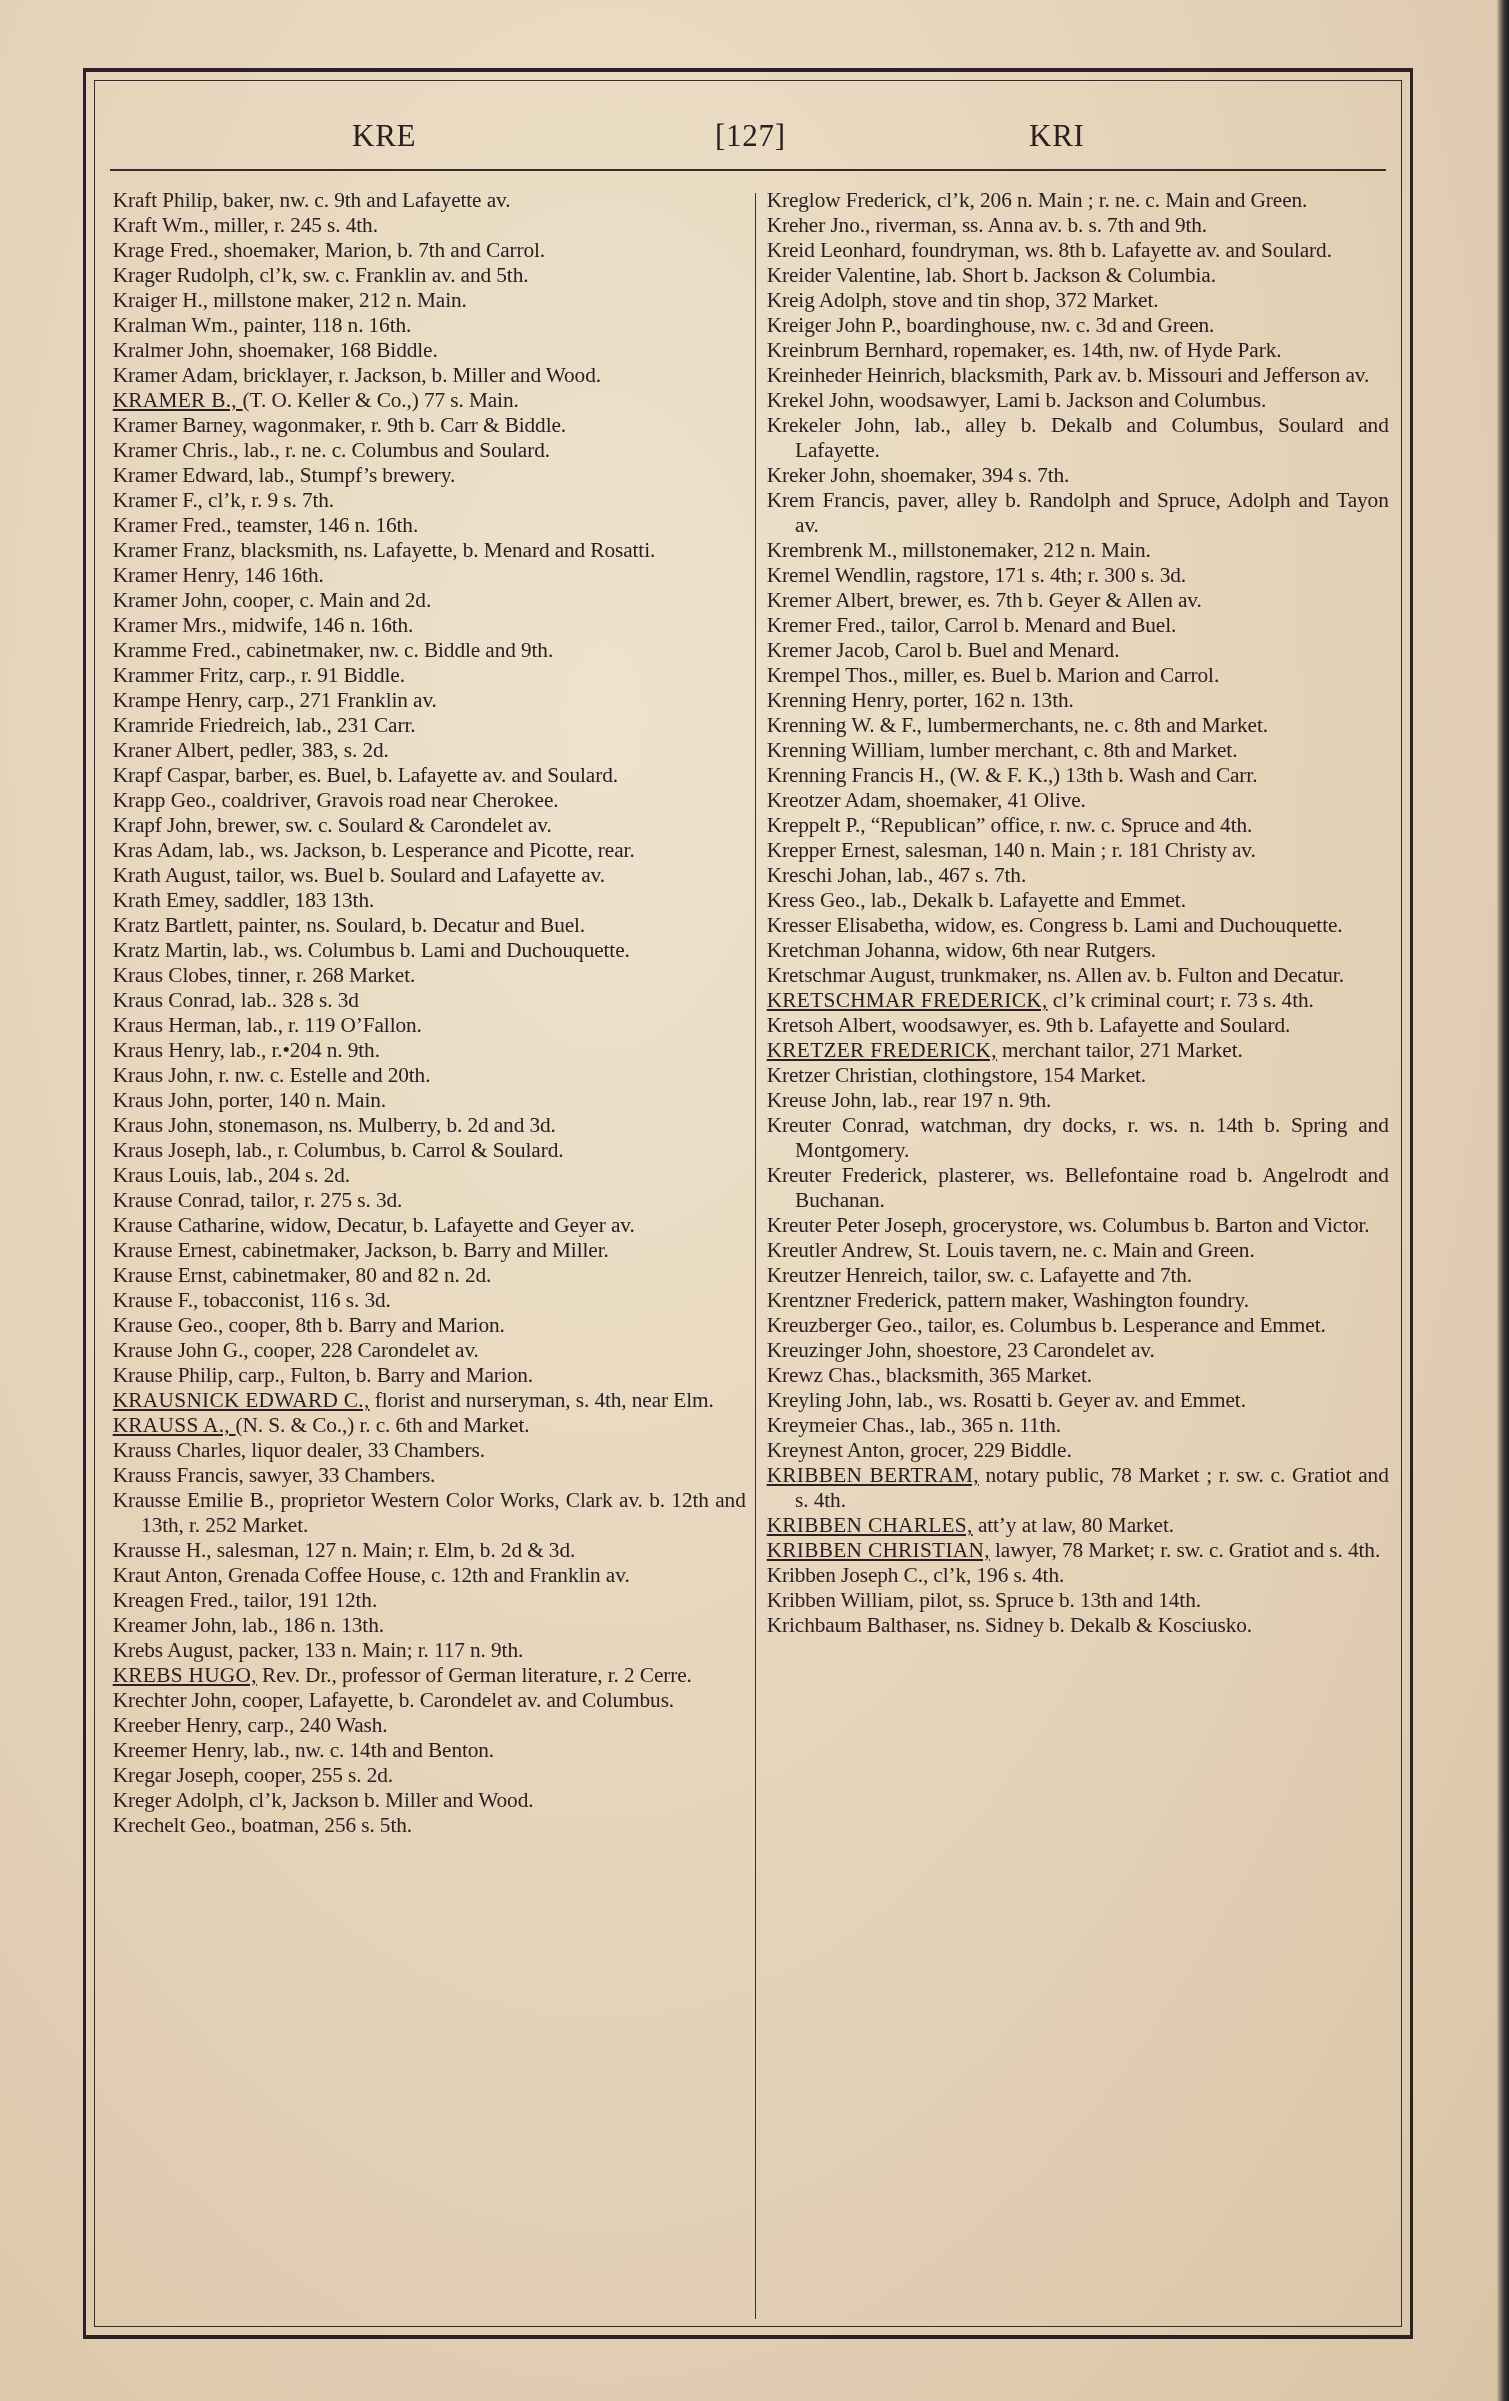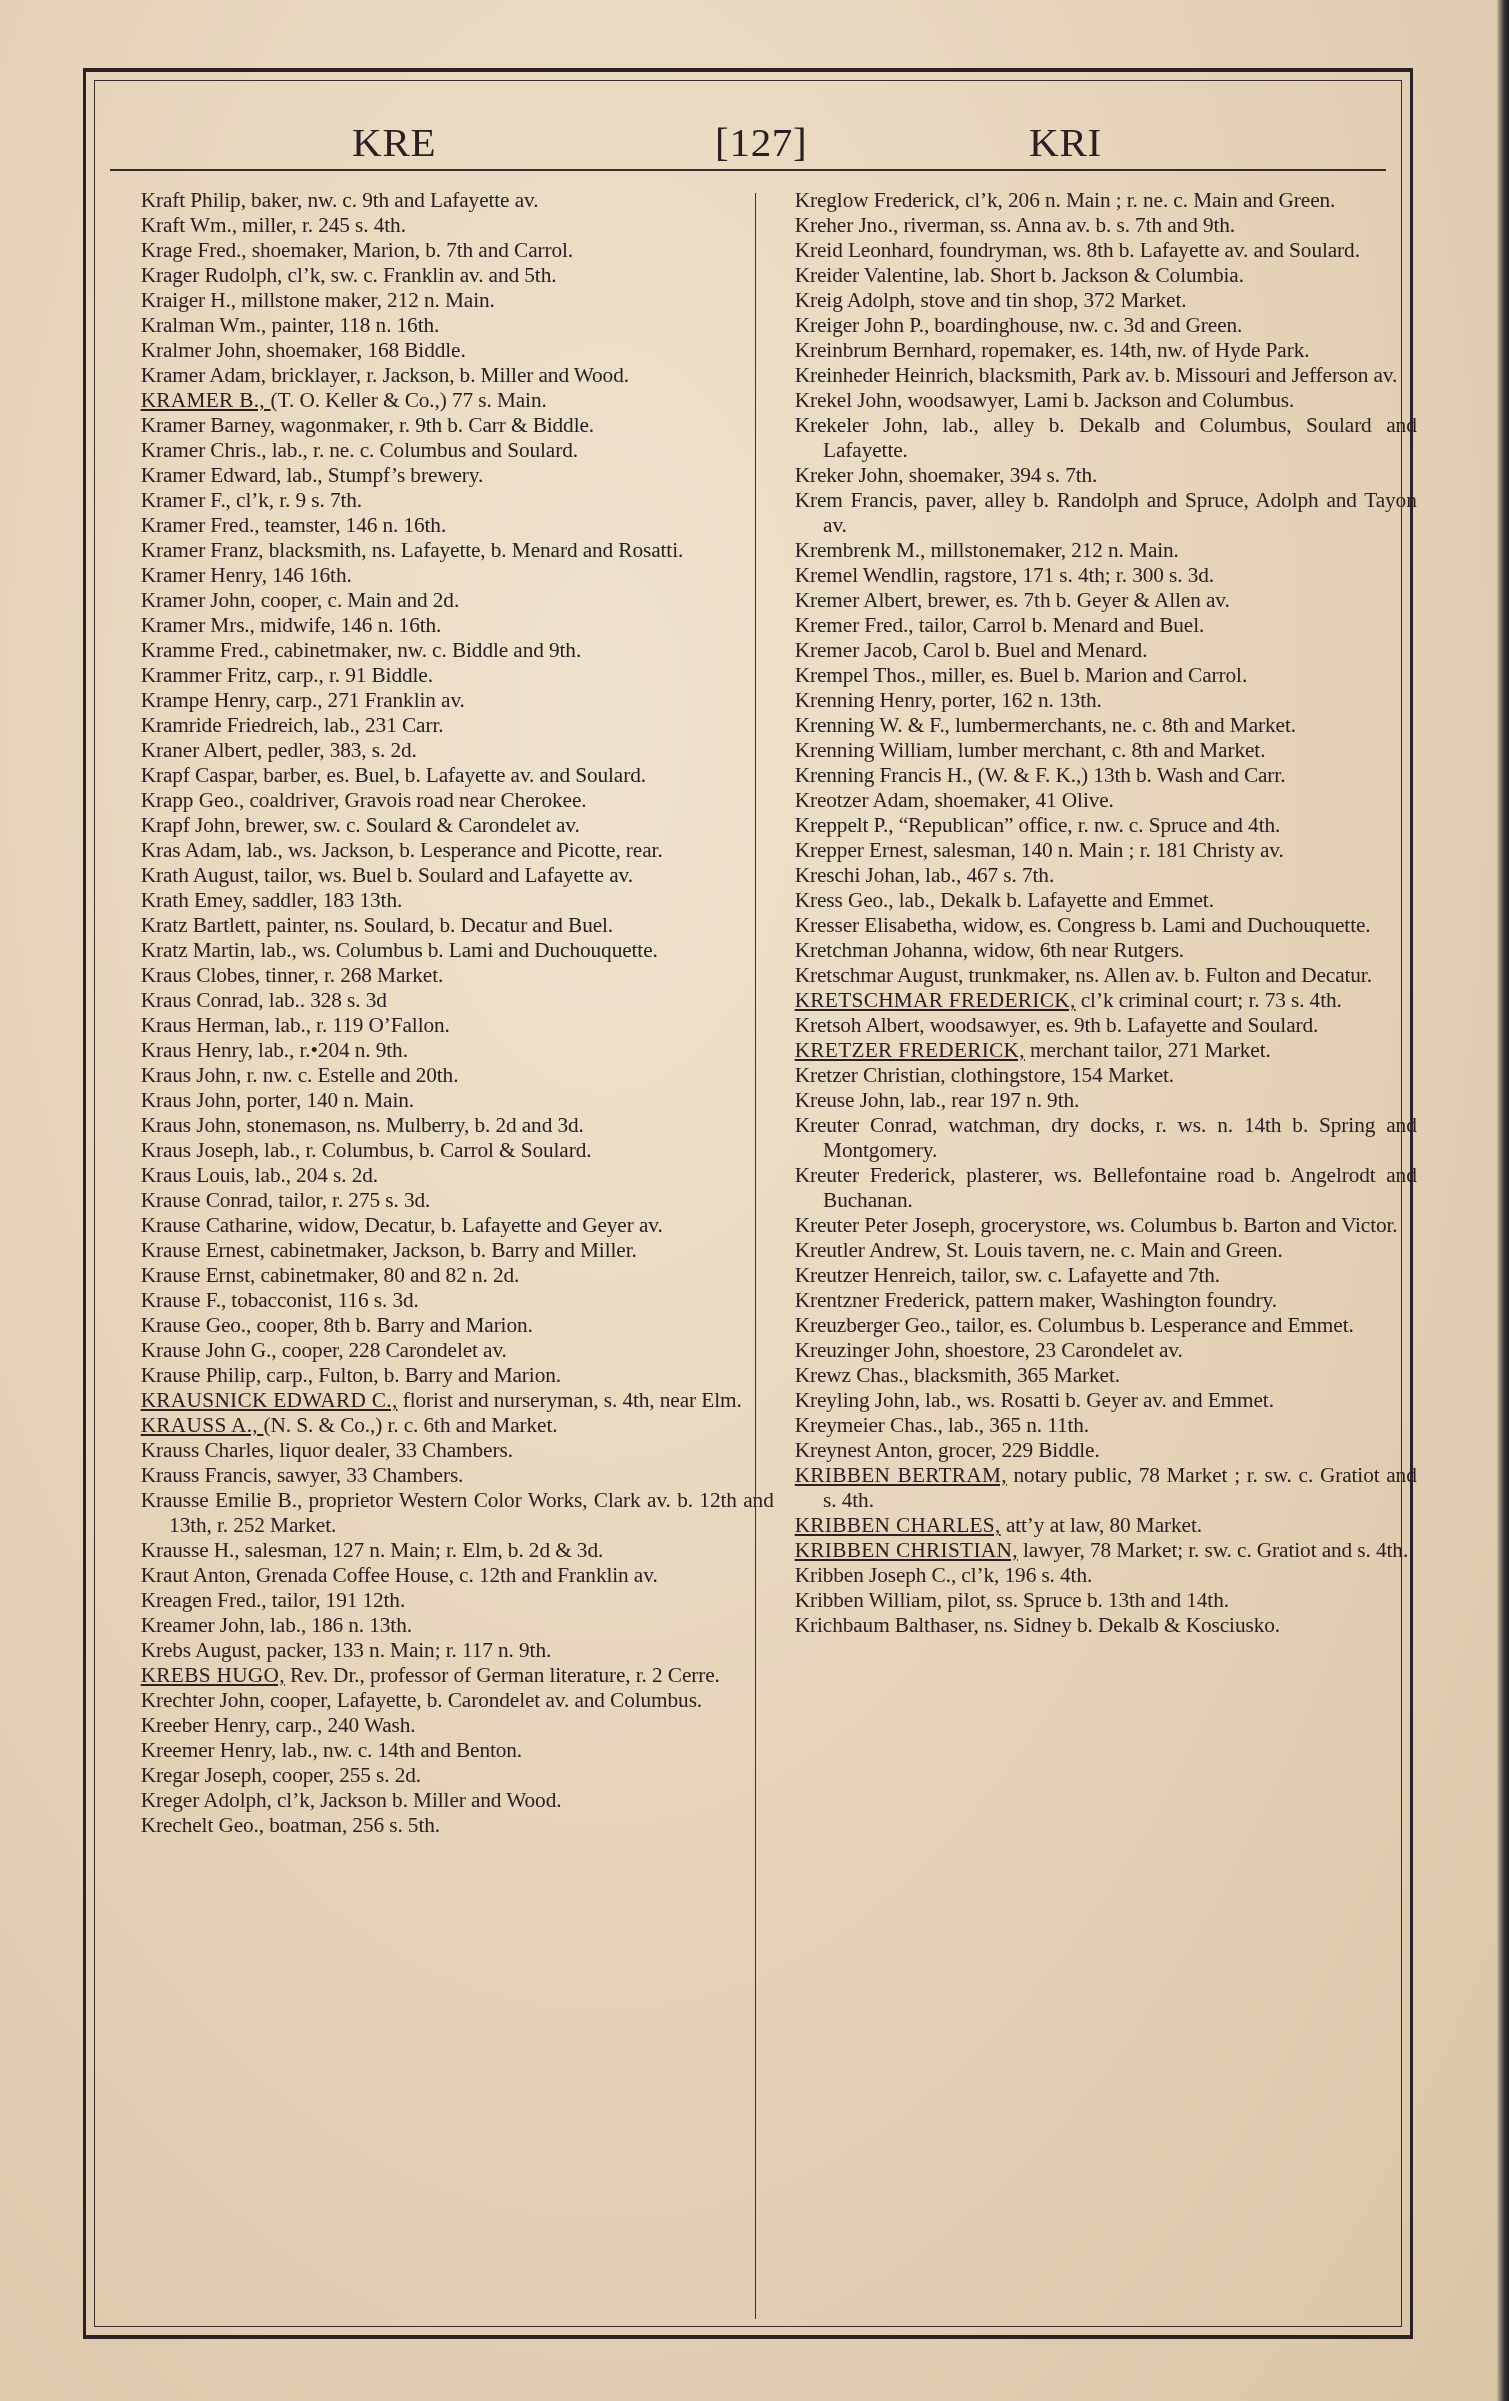--- a/index.html
+++ b/index.html
@@ -20,39 +20,38 @@
     border-top: 4.1px solid #2b2126; border-left: 3.4px solid #2b2126;
     border-right: 3.4px solid #2b2126; border-bottom: 4.7px solid #2b2126;
   }
   .frame-inner {
     position: absolute; left: 8.1px; top: 8.1px; right: 8.1px; bottom: 8.1px;
     border: 1.4px solid #3a2a30;
   }
   .header {
     position: absolute; left: 0; right: 0; top: 37px; height: 54px;
     font-family: "Liberation Serif", "DejaVu Serif", serif;
-    font-size: 41px; letter-spacing: 0.7px; color: #2a2022;
+    font-size: 31px; letter-spacing: 0.7px; color: #2a2022;
   }
   .header span { position: absolute; top: 0; }
   .hdr-left { left: 257px; }
   .hdr-center { left: 620px; }
   .hdr-right { left: 934px; }
   .header-rule {
     position: absolute; left: 15px; right: 15px; top: 88px;
     border-top: 2px solid #3a2a30;
   }
   .columns {
     position: absolute; left: 17.6px; right: 15px; top: 107px; bottom: 20.3px;
   }
   .col {
     position: absolute; top: 0; width: 633px;
     font-family: "Liberation Serif", "DejaVu Serif", serif;
     font-size: 21.3px; line-height: 25px;
     letter-spacing: -0.1px;
-    margin-left: 28px;
   }
   .col-left { left: 0; }
   .col-right { left: 654px; width: 622px; }
   .divider {
     position: absolute; left: 642px; top: 5.4px; height: 2126px;
     border-left: 1.4px solid #3e2e34;
   }
   .entry {
     padding-left: 28.4px; text-indent: -28.4px;
     text-align: justify; margin: 0;

